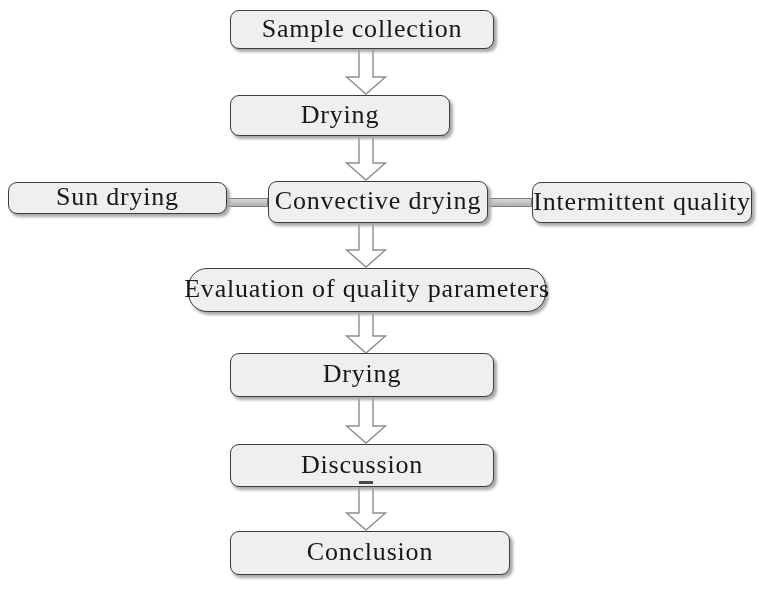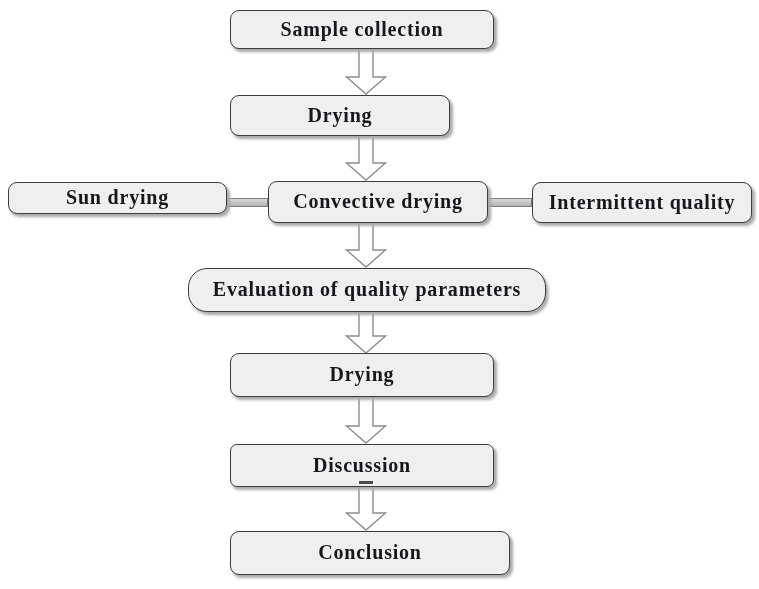--- a/index.html
+++ b/index.html
@@ -21,37 +21,36 @@
     display: flex;
     align-items: center;
     justify-content: center;
     background: #efefef;
     border: 1.5px solid #3d3d3d;
     border-radius: 9px;
     box-shadow: 2.5px 3px 3px #a9a9a9;
     z-index: 2;
   }
   .box-label {
-    font-size: 20px;
+    font-size: 26px;
     letter-spacing: 0.8px;
     color: #17171c;
     white-space: nowrap;
     line-height: 1;
     padding-bottom: 2px;
-    font-weight: bold;
   }
   
   .b-sample       { left: 230px; top: 10px;  width: 264px; height: 39px; }
   .b-drying       { left: 230px; top: 95px;  width: 220px; height: 41px; justify-content: center; }
   .b-sun          { left: 8px;   top: 182px; width: 219px; height: 32px; }
   .b-convective   { left: 268px; top: 181px; width: 220px; height: 42px; }
   .b-intermittent { left: 532px; top: 182px; width: 220px; height: 41px; }
   .b-evaluation   { left: 188px; top: 268px; width: 358px; height: 44px; border-radius: 19px; }
   .b-results      { left: 230px; top: 353px; width: 264px; height: 44px; }
-  .b-discussion   { left: 230px; top: 444px; width: 264px; height: 43px; border-radius: 7px; }
+  .b-discussion   { left: 230px; top: 444px; width: 264px; height: 43px; }
   .b-conclusion   { left: 230px; top: 531px; width: 280px; height: 44px; }
 
   .arrow {
     position: absolute;
     left: 344px;
     width: 44px;
     z-index: 1;
   }
   .a1 { top: 49px;  height: 46px; }
   .a2 { top: 136px; height: 45px; }

